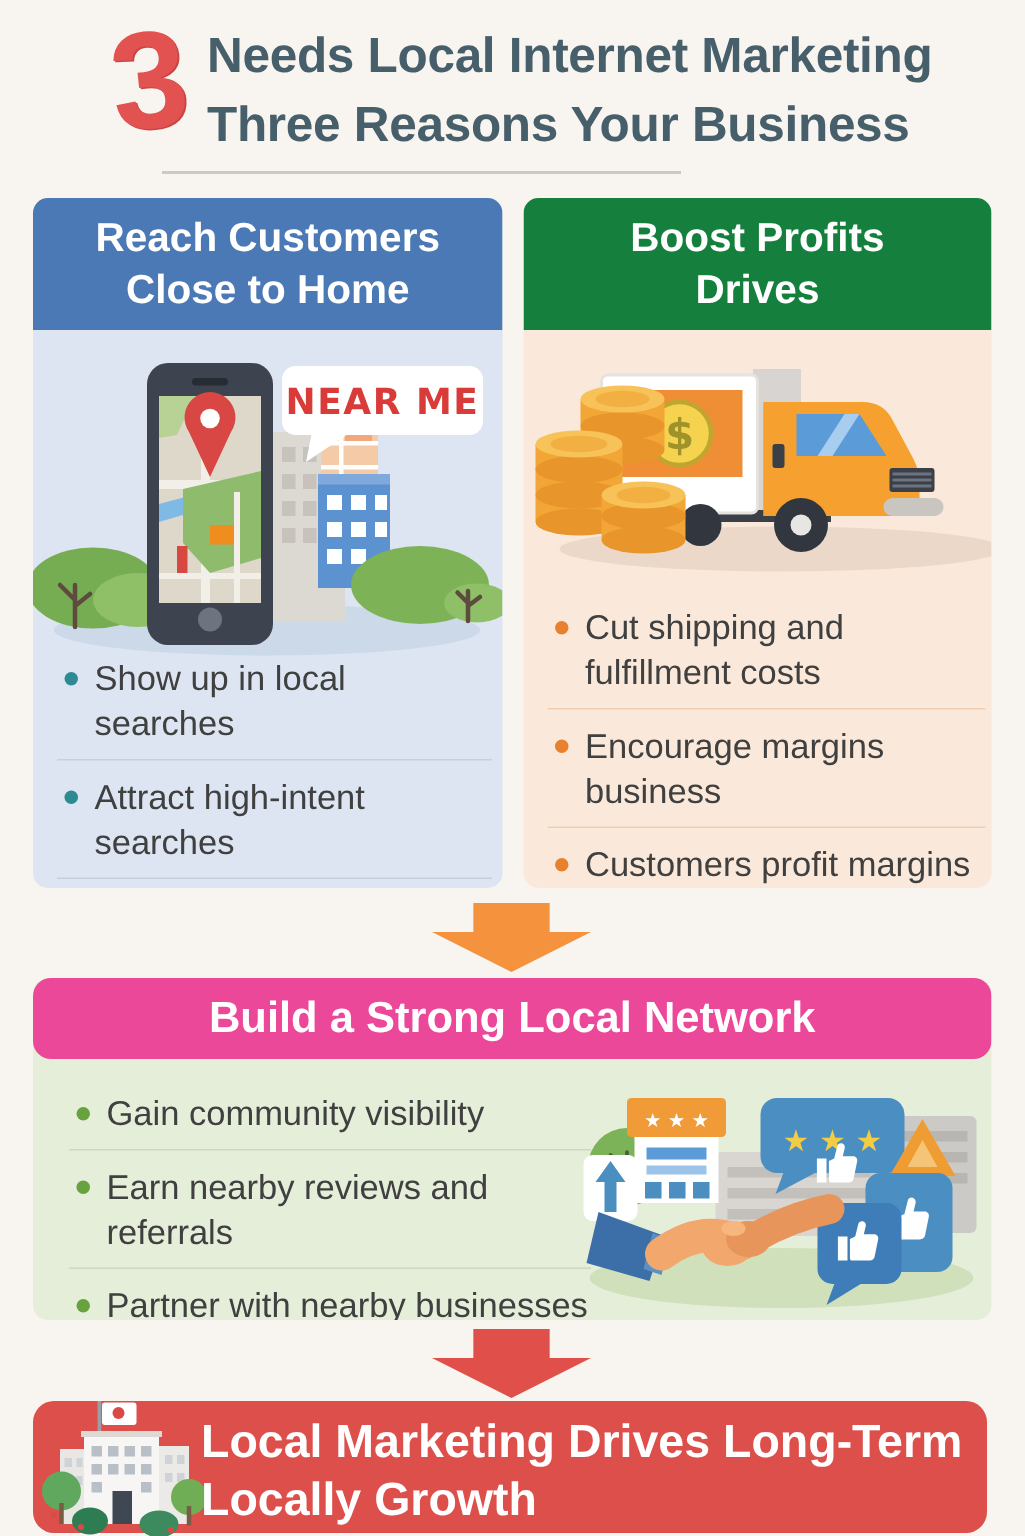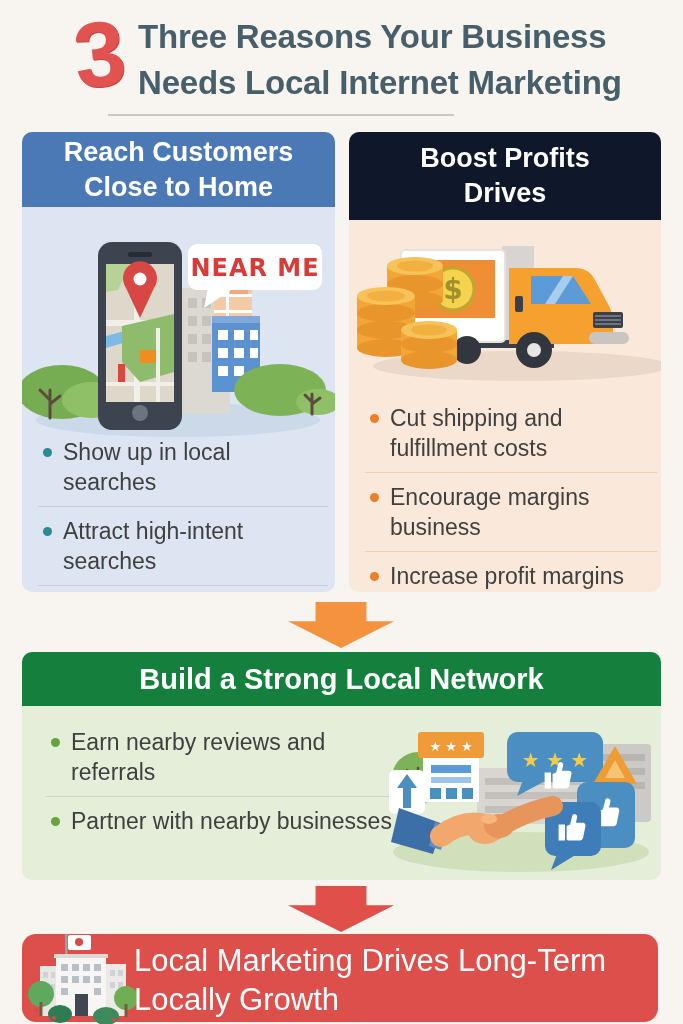--- a/index.html
+++ b/index.html
@@ -25,24 +25,24 @@
     background:#cbc8c5;
   }
   
   .card{ position:absolute; border-radius:10px; overflow:hidden; }
   .card-hdr{
     display:flex; flex-direction:column; justify-content:center;
     text-align:center; color:#fff; font-weight:700;
   }
   .card-blue  { left:22px;  top:132px; width:313px; height:460px; background:#dce5f1; }
   .card-orange{ left:349px; top:132px; width:312px; height:460px; background:#fae9da; }
-  .card-blue  .card-hdr{ height:75px; background:#4b79b5; font-size:27px; line-height:35px; }
-  .card-orange.card .card-hdr{ height:88px; background:#0f172a; font-size:27px; line-height:35px; }
+  .card-blue  .card-hdr{ height:88px; background:#4b79b5; font-size:27px; line-height:35px; }
+  .card-orange.card .card-hdr{ height:88px; background:#15803d; font-size:27px; line-height:35px; }
   .card-green { left:22px;  top:652px; width:639px; height:228px; background:#e5eed9; }
-  .card-green .card-hdr{ height:54px; background:#15803d; font-size:29px; line-height:54px; }
+  .card-green .card-hdr{ height:54px; background:#ec4899; font-size:29px; line-height:54px;border-radius:12px; }
   .illus{ position:absolute; left:0; }
   
   ul.blts{ position:absolute; list-style:none; }
   .card-blue   ul.blts{ left:16px; top:296px; width:290px; }
   .card-orange ul.blts{ left:16px; top:262px; width:292px; }
   .card-green  ul.blts{ left:24px; top:66px;  width:348px; }
   li.blt{
     position:relative; padding:9px 0 9px 25px;
     font-size:23px; line-height:30px; color:#404040;
   }
@@ -64,34 +64,34 @@
   }
   .arrow-orange{ left:288px; top:602px; background:#f5923e; }
   .arrow-red   { left:288px; top:886px; background:#e04f4a; }
   
   .footer{
     position:absolute; left:22px; top:934px; width:636px; height:88px;
     background:#dc4f4b; border-radius:14px;
   }
   .footer-title{
     position:absolute; left:112px; top:7px; width:510px;
-    color:#fff; font-size:31px; font-weight:400; line-height:39px;
+    color:#fff; font-size:31px; font-weight:700; line-height:39px;
   }
   .footer-illus{ position:absolute; left:6px; top:-2px; }
   svg text{ font-family:"DejaVu Sans", sans-serif; }
 </style>
 </head>
 <body>
 
 <div class="page">
 
   <div class="big-num">3</div>
   <div class="title">
+    <div>Needs Local Internet Marketing</div>
     <div>Three Reasons Your Business</div>
-    <div>Needs Local Internet Marketing</div>
   </div>
   <div class="title-underline"></div>
 
   <div class="card card-blue">
     <div class="card-hdr">
       <div>Reach Customers</div>
       <div>Close to Home</div>
     </div>
 
     <svg class="illus" style="top:100px" width="313" height="212" viewBox="0 0 313 212">
@@ -235,32 +235,33 @@
           <ellipse cx="80" cy="106" rx="28" ry="9" fill="#e8952b"></ellipse>
           <ellipse cx="80" cy="92" rx="28" ry="9" fill="#f7c257"></ellipse>
           <ellipse cx="80" cy="92" rx="18" ry="5.5" fill="#f3b042"></ellipse>
         </g>
       </g>
     </svg>
 
     <ul class="blts">
       <li class="blt">Cut shipping and fulfillment costs</li>
       <li class="blt">Encourage margins business</li>
-      <li class="blt">Increase profit margins</li>
+      <li class="blt">Customers profit margins</li>
     </ul>
   </div>
 
   <div class="flow-arrow arrow-orange"></div>
 
   <div class="card card-green">
     <div class="card-hdr">
       <div>Build a Strong Local Network</div>
     </div>
 
     <ul class="blts">
+      <li class="blt">Gain community visibility</li>
       <li class="blt">Earn nearby reviews and referrals</li>
       <li class="blt">Partner with nearby businesses</li>
     </ul>
 
     <svg class="illus" style="left:363px; top:58px" width="272" height="168" viewBox="0 0 272 168">
       <ellipse cx="136" cy="142" rx="128" ry="20" fill="#cfe0bb"></ellipse>
       <g>
         <circle cx="33" cy="68" r="26" fill="#7cb258"></circle>
         <g stroke="#4c5e3a" stroke-width="2.5" fill="none" stroke-linecap="round">
           <path d="M33 96 V58 M33 70 l-11 -10 M33 76 l10 -9"></path>

